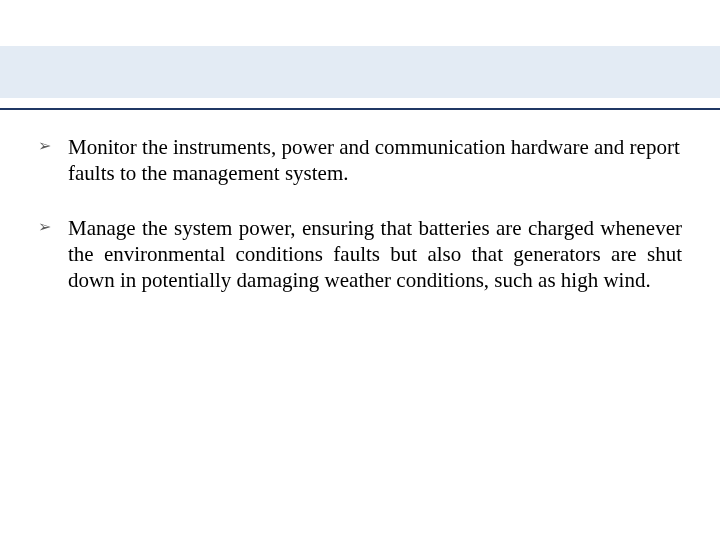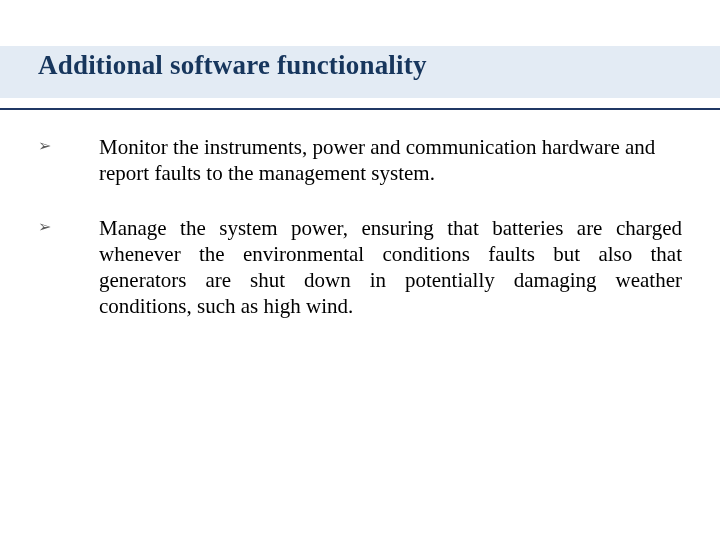--- a/index.html
+++ b/index.html
@@ -56,34 +56,32 @@
   }
   .bullet .marker {
     flex: 0 0 auto;
     width: 30px;
     color: #5c5c5c;
     font-size: 16px;
     padding-top: 2px;
   }
   .bullet .text {
     flex: 1 1 auto;
-    margin-left: 31px;
   }
   .justify .text {
     text-align: justify;
   }
 </style>
 </head>
 <body>
 
 <div class="slide">
 
   <div class="title-band"></div>
 
-  <div class="title">Additional software functionality</div>
 
   <div class="rule"></div>
 
   <div class="content">
 
     <div class="bullet">
       <div class="marker">➢</div>
       <div class="text">Monitor the instruments, power and communication hardware and report faults to the management system.</div>
     </div>
 

